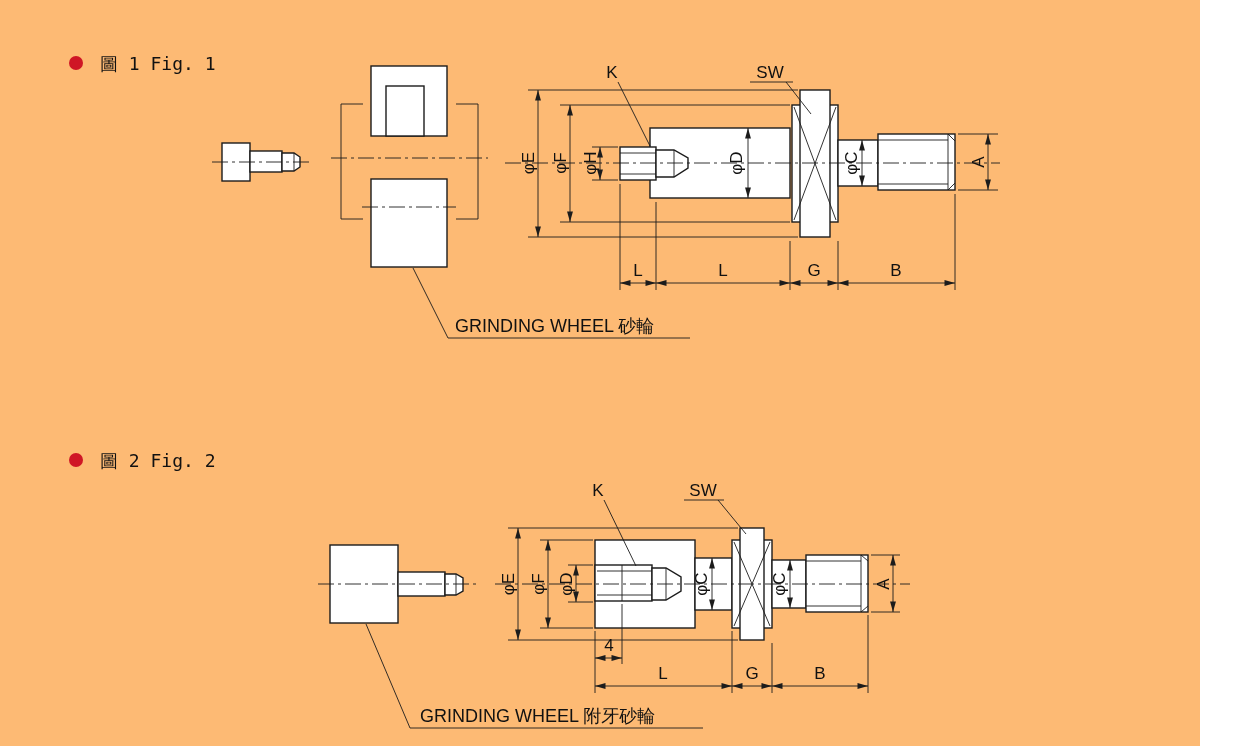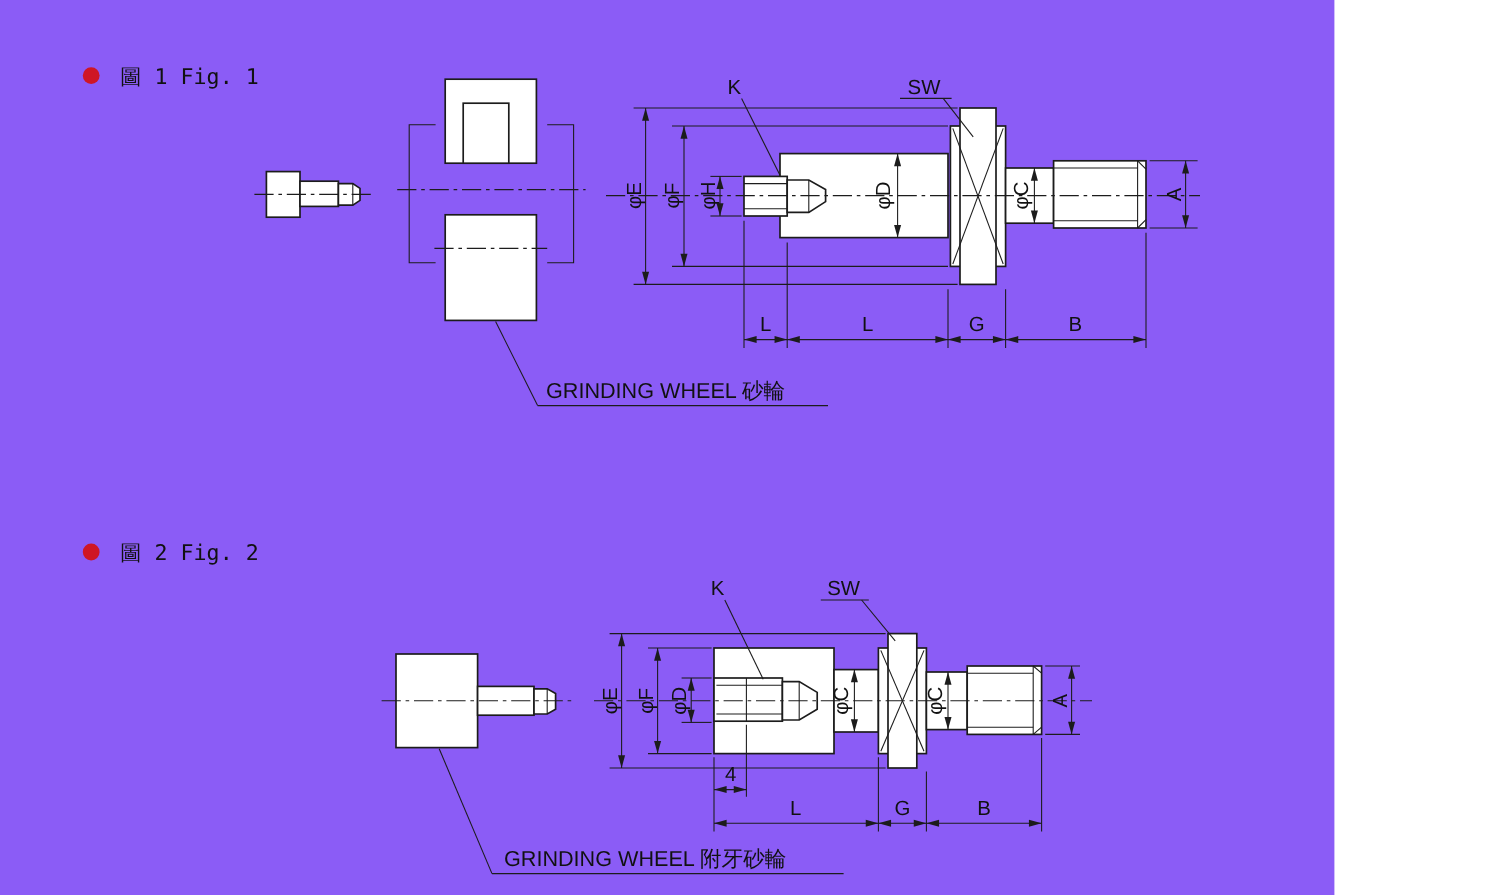--- a/index.html
+++ b/index.html
@@ -6,23 +6,23 @@
     margin: 0;
     padding: 0;
     background: #ffffff;
     width: 1240px;
     height: 746px;
     overflow: hidden;
     font-family: "Liberation Sans", sans-serif;
   }
   .canvas {
     position: relative;
-    width: 1112px;
+    width: 1200px;
     height: 746px;
-    background: #8b5cf6;
+    background: #fdba74;
   }
   svg { position: absolute; inset: 0; }
 
   .outline { fill: #ffffff; stroke: #1c1c1c; stroke-width: 1.4; }
   .thin { fill: none; stroke: #1c1c1c; stroke-width: 0.9; }
   .center {
     fill: none; stroke: #1c1c1c; stroke-width: 0.9;
     stroke-dasharray: 16 4 3 4;
   }
   .dim {

